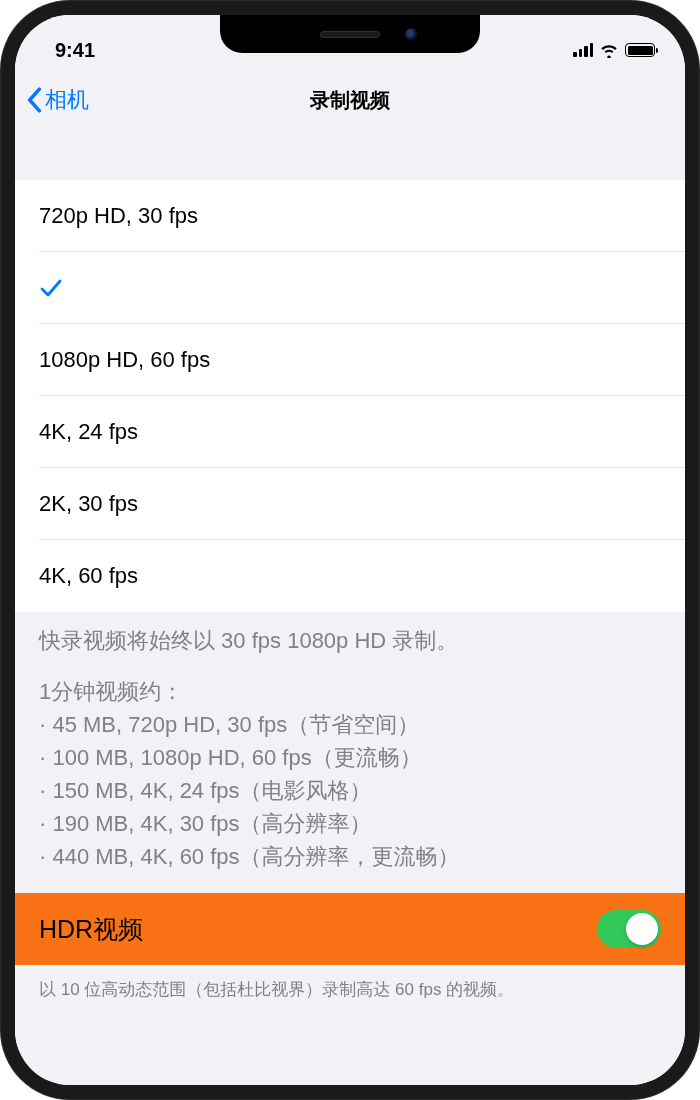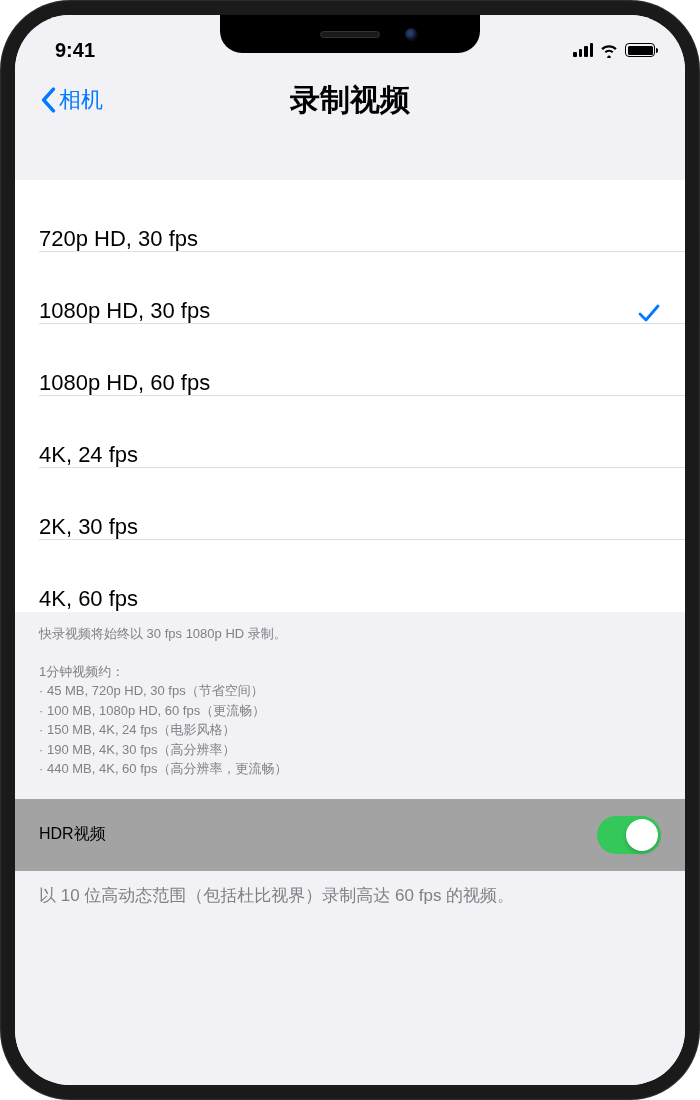--- a/index.html
+++ b/index.html
@@ -129,56 +129,56 @@
       height: 100%;
       background: #000;
       border-radius: 1.5px;
     }
     .nav-bar {
       height: 60px;
       display: flex;
       align-items: center;
       position: relative;
       background: #f2f1f6;
-      padding: 0 24px;
+      padding: 0 10px;
     }
     .back-button {
       display: flex;
       align-items: center;
       color: #007aff;
       font-size: 22px;
       font-weight: 400;
       gap: 2px;
     }
     .back-chevron svg { display: block; }
     .nav-title {
       position: absolute;
       left: 0;
       right: 0;
       text-align: center;
-      font-size: 30px;
+      font-size: 20px;
       font-weight: 600;
       color: #000;
       pointer-events: none;
     }
     .content {
       background: #f2f1f6;
       height: calc(100% - 115px);
       overflow: hidden;
     }
     .gap {
       height: 50px;
     }
     .list-group {
       background: #fff;
     }
     .list-item {
       display: flex;
       justify-content: space-between;
-      align-items: flex-end;
+      align-items: center;
       height: 72px;
       padding: 0 24px 0 24px;
       font-size: 22px;
       font-weight: 400;
       color: #000;
       position: relative;
     }
     .list-item::after {
       content: '';
       position: absolute;
@@ -188,33 +188,33 @@
       height: 1px;
       background: #e0e0e3;
     }
     .list-item:last-child::after { display: none; }
     .checkmark {
       color: #007aff;
     }
     .checkmark svg { display: block; }
     .footer-text {
       padding: 12px 24px 20px 24px;
-      font-size: 13px;
+      font-size: 22px;
       color: #808085;
       line-height: 1.5;
     }
     .footer-text .spacer { height: 18px; }
     .toggle-item {
       display: flex;
       justify-content: space-between;
       align-items: center;
       height: 72px;
       padding: 0 24px;
-      background: #a3a3a3;
-      font-size: 16px;
+      background: #f97316;
+      font-size: 25px;
       font-weight: 400;
     }
     .toggle {
       width: 64px;
       height: 38px;
       background: #34c759;
       border-radius: 20px;
       position: relative;
     }
     .toggle::after {
@@ -282,21 +282,20 @@
     </div>
 
     <div class="content">
       <div class="gap"></div>
 
       <div class="list-group">
         <div class="list-item">
           <span>720p HD, 30 fps</span>
         </div>
         <div class="list-item">
-          <span>1080p HD, 30 fps</span>
           <span class="checkmark">
             <svg width="24" height="22" viewBox="0 0 24 22">
               <path d="M3 12 L9 18 L21 4" stroke="#007aff" stroke-width="2.8" fill="none" stroke-linecap="round" stroke-linejoin="round"></path>
             </svg>
           </span>
         </div>
         <div class="list-item">
           <span>1080p HD, 60 fps</span>
         </div>
         <div class="list-item">

